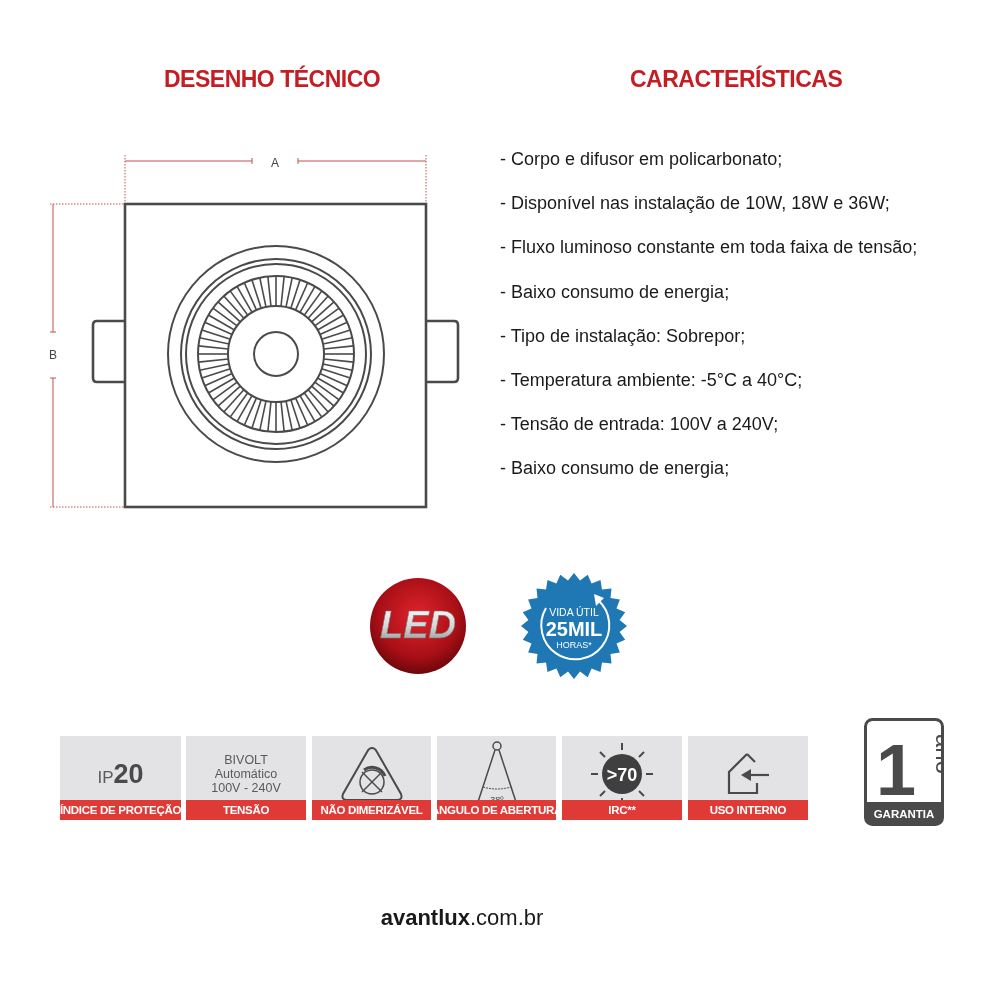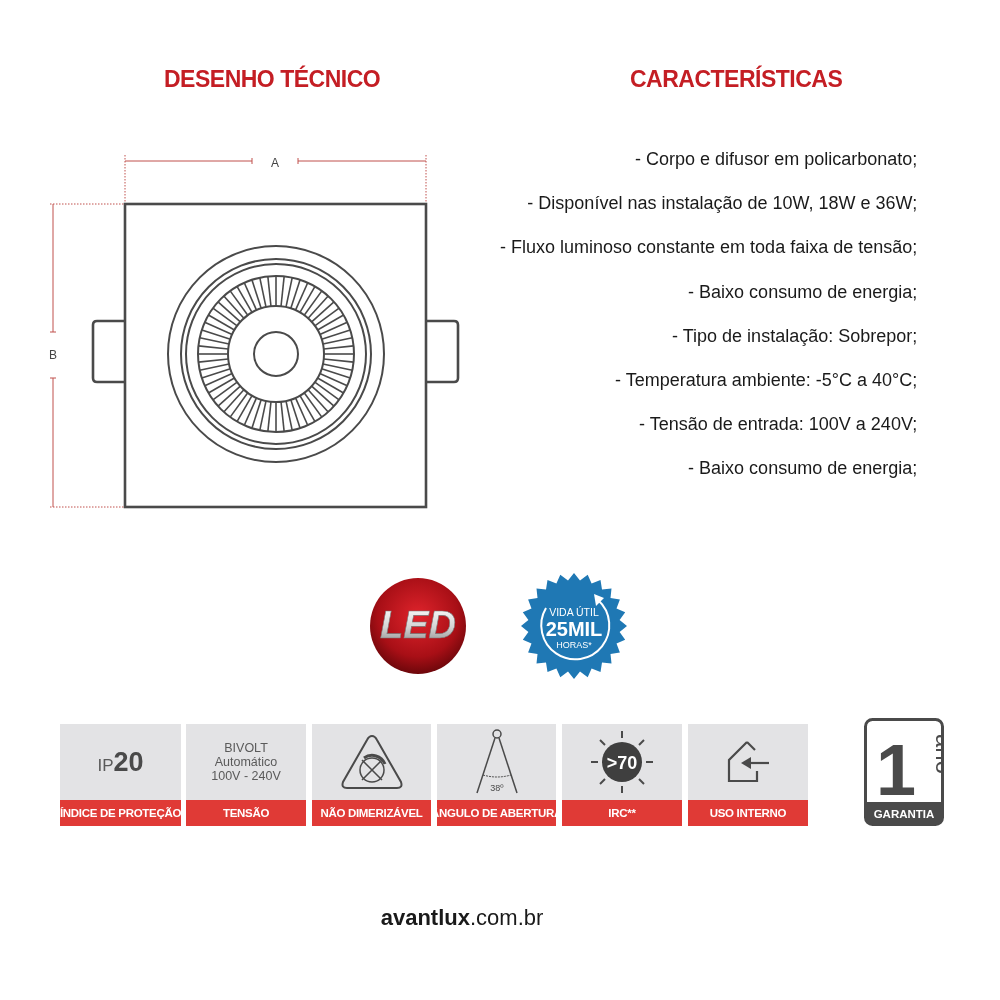--- a/index.html
+++ b/index.html
@@ -1,28 +1,28 @@
 <!DOCTYPE html>
 <html><head>
 <meta charset="utf-8">
 <style>
   html,body{margin:0;padding:0;background:#ffffff;}
   body{width:1000px;height:1000px;position:relative;overflow:hidden;font-family:"Liberation Sans","DejaVu Sans",sans-serif;color:#1a1a1a;}
   .title{position:absolute;top:66px;font-size:23px;font-weight:bold;color:#c41e24;letter-spacing:-0.5px;white-space:nowrap;}
   #t1{left:164px;}
   #t2{left:630px;}
   .drawing{position:absolute;left:40px;top:140px;width:440px;height:380px;}
-  .features{position:absolute;left:500px;top:143px;margin:0;padding:0;list-style:none;text-align:right;}
+  .features{position:absolute;left:500px;top:143px;margin:0;padding:0;list-style:none;}
   .features li{font-size:18px;height:44.2px;line-height:32px;white-space:nowrap;color:#1a1a1a;}
   .badge{position:absolute;}
   #led-badge{left:368px;top:576px;width:100px;height:100px;}
   #life-badge{left:520px;top:572px;width:108px;height:108px;}
   .spec{position:absolute;top:724px;width:120px;height:102px;}
-  .spec .top{position:absolute;left:0;top:0;width:100%;height:76px;background:#e3e3e5;display:flex;align-items:center;justify-content:center;flex-direction:column;}
-  .spec .bot{position:absolute;left:0;top:76px;width:100%;height:26px;background:#e03a36;color:#fff;font-size:11.5px;font-weight:bold;display:flex;align-items:center;justify-content:center;letter-spacing:-0.3px;white-space:nowrap;font-family:"Liberation Sans",sans-serif;transform-origin:center;text-align:right;}
+  .spec .top{position:absolute;left:0;top:12px;width:100%;height:76px;background:#e3e3e5;display:flex;align-items:center;justify-content:center;flex-direction:column;}
+  .spec .bot{position:absolute;left:0;top:76px;width:100%;height:20px;background:#e03a36;color:#fff;font-size:11.5px;font-weight:bold;display:flex;align-items:center;justify-content:center;letter-spacing:-0.3px;white-space:nowrap;font-family:"Liberation Sans",sans-serif;transform-origin:center;text-align:right;}
   .ip{font-size:17px;color:#5a5a5a;text-align:right;}
   .ip b{font-size:27px;color:#4a4a4a;}
   .bivolt{font-size:12.5px;color:#5a5a5a;text-align:center;line-height:14px;}
   .warranty{position:absolute;left:864px;top:718px;width:80px;height:108px;}
   .site{position:absolute;left:0;width:924px;top:905px;text-align:center;font-size:22px;color:#1a1a1a;}
   .site b{font-weight:bold;}
 </style>
 </head>
 <body>
 

